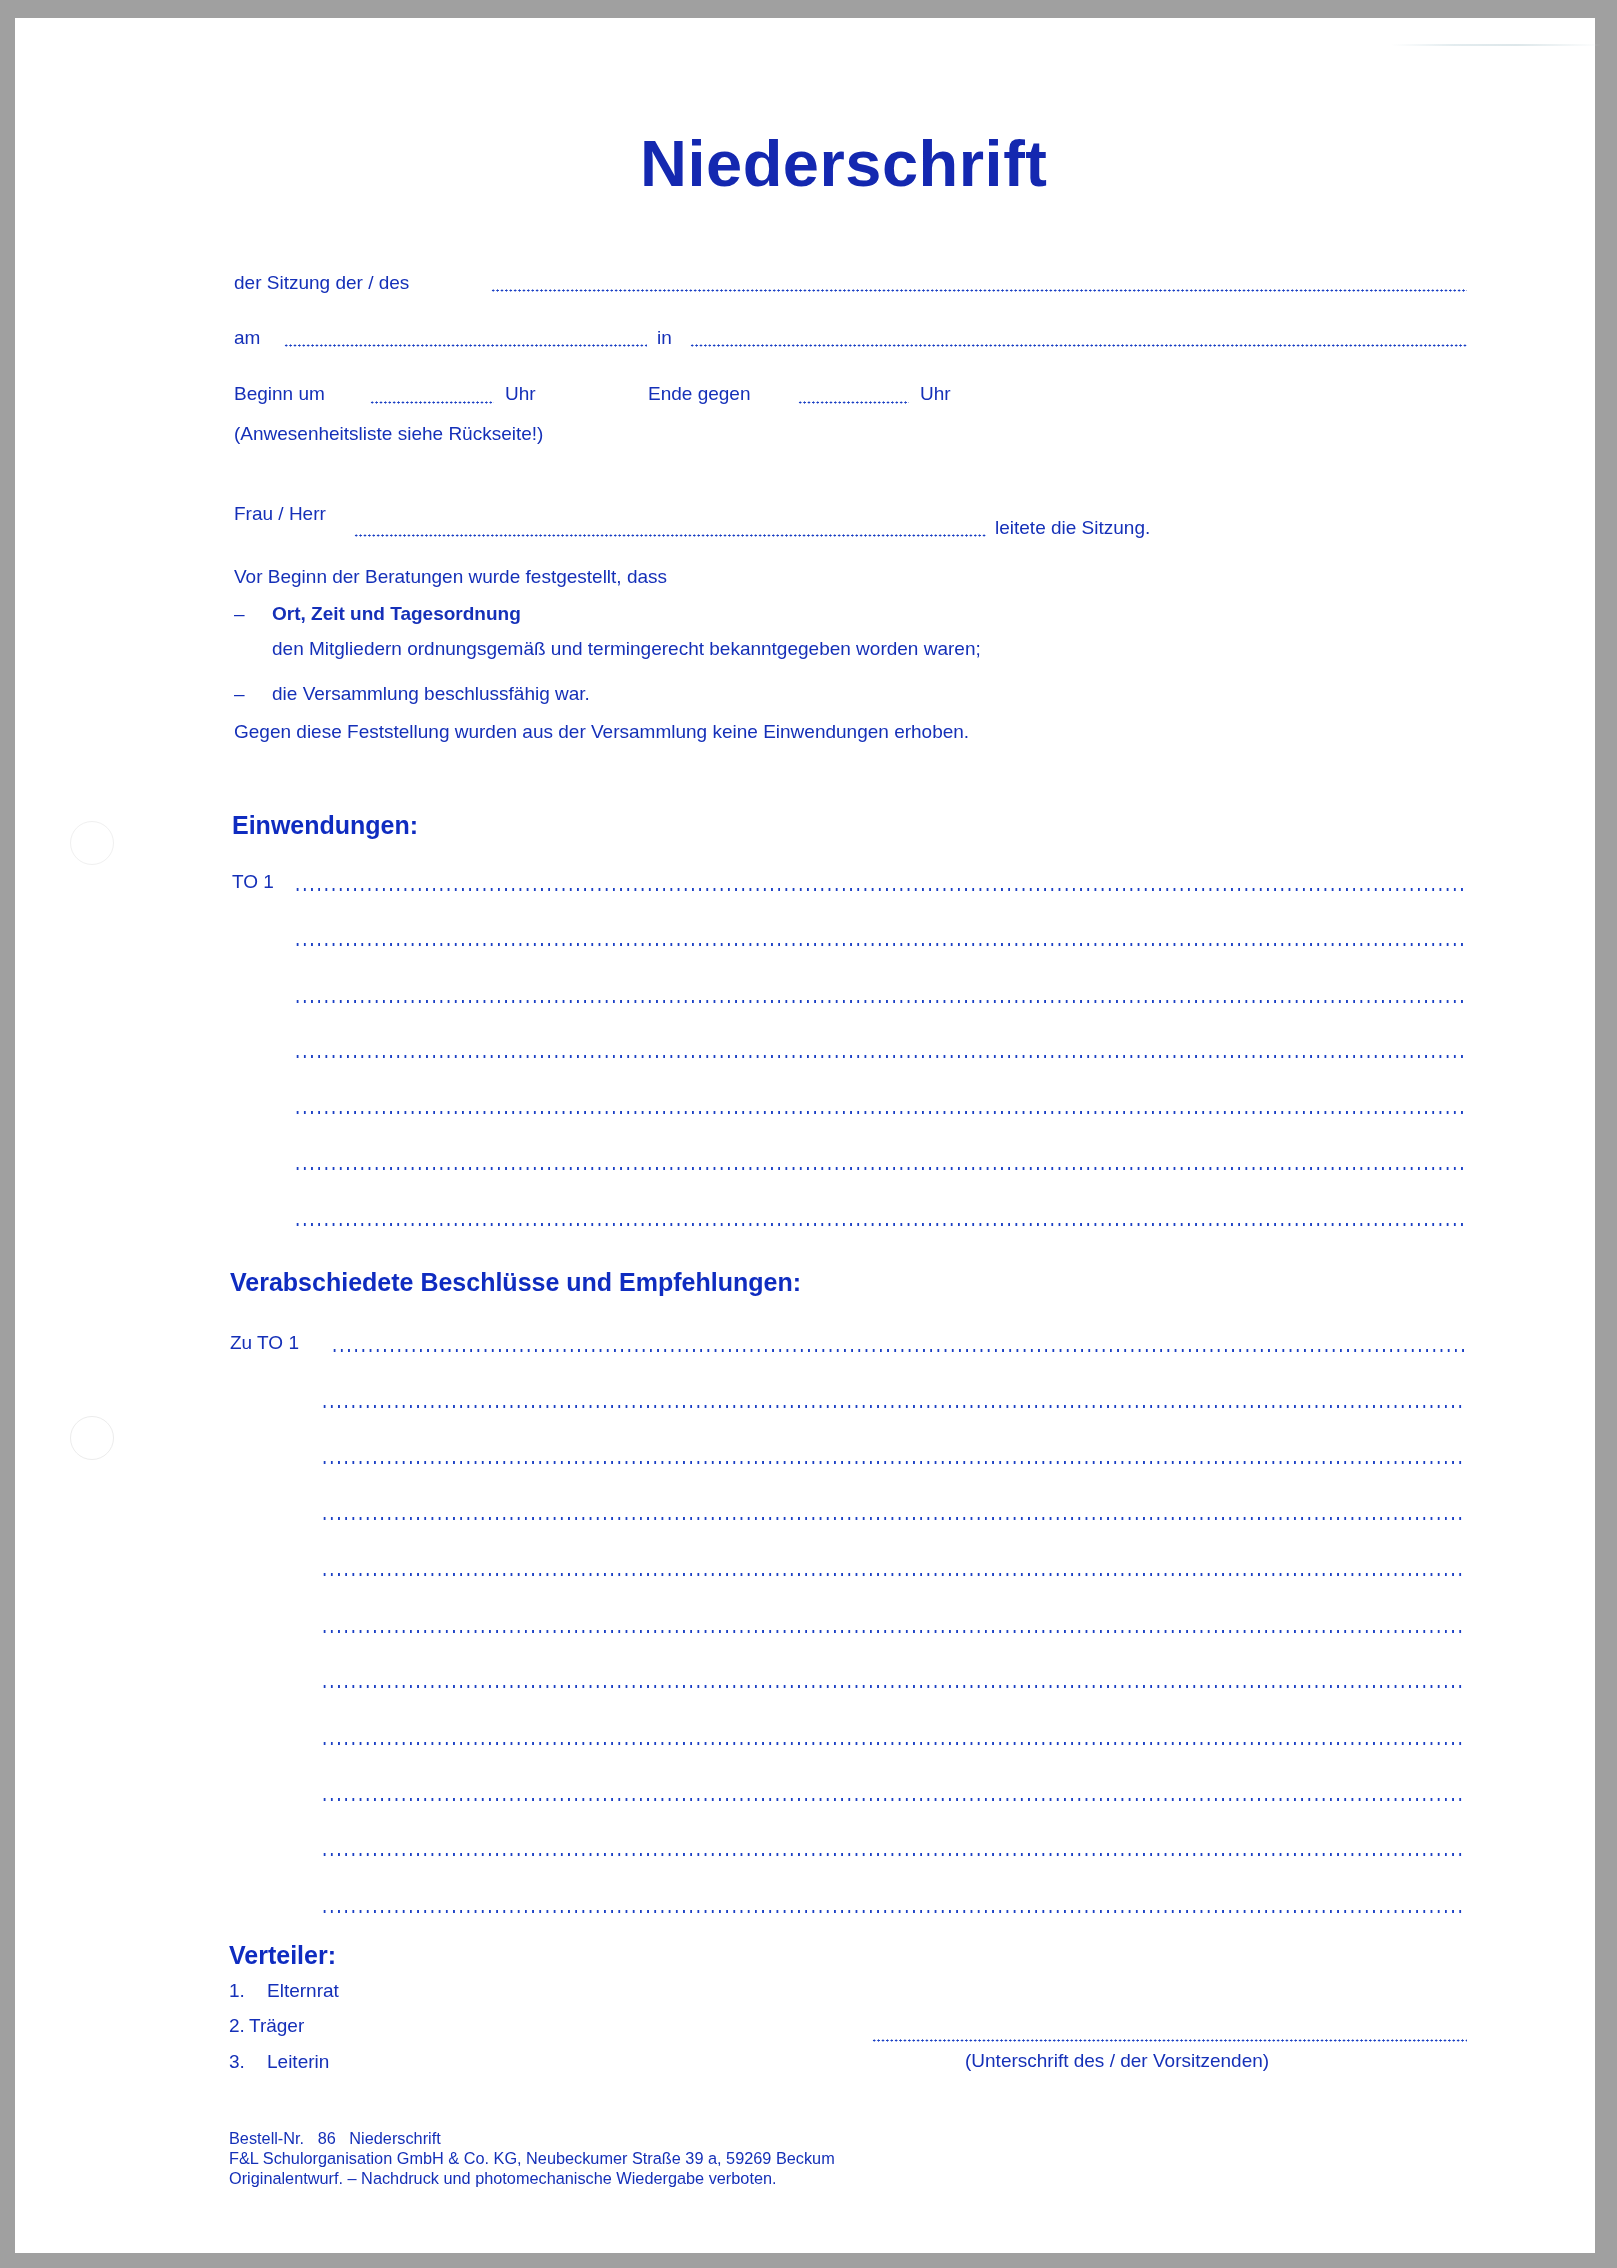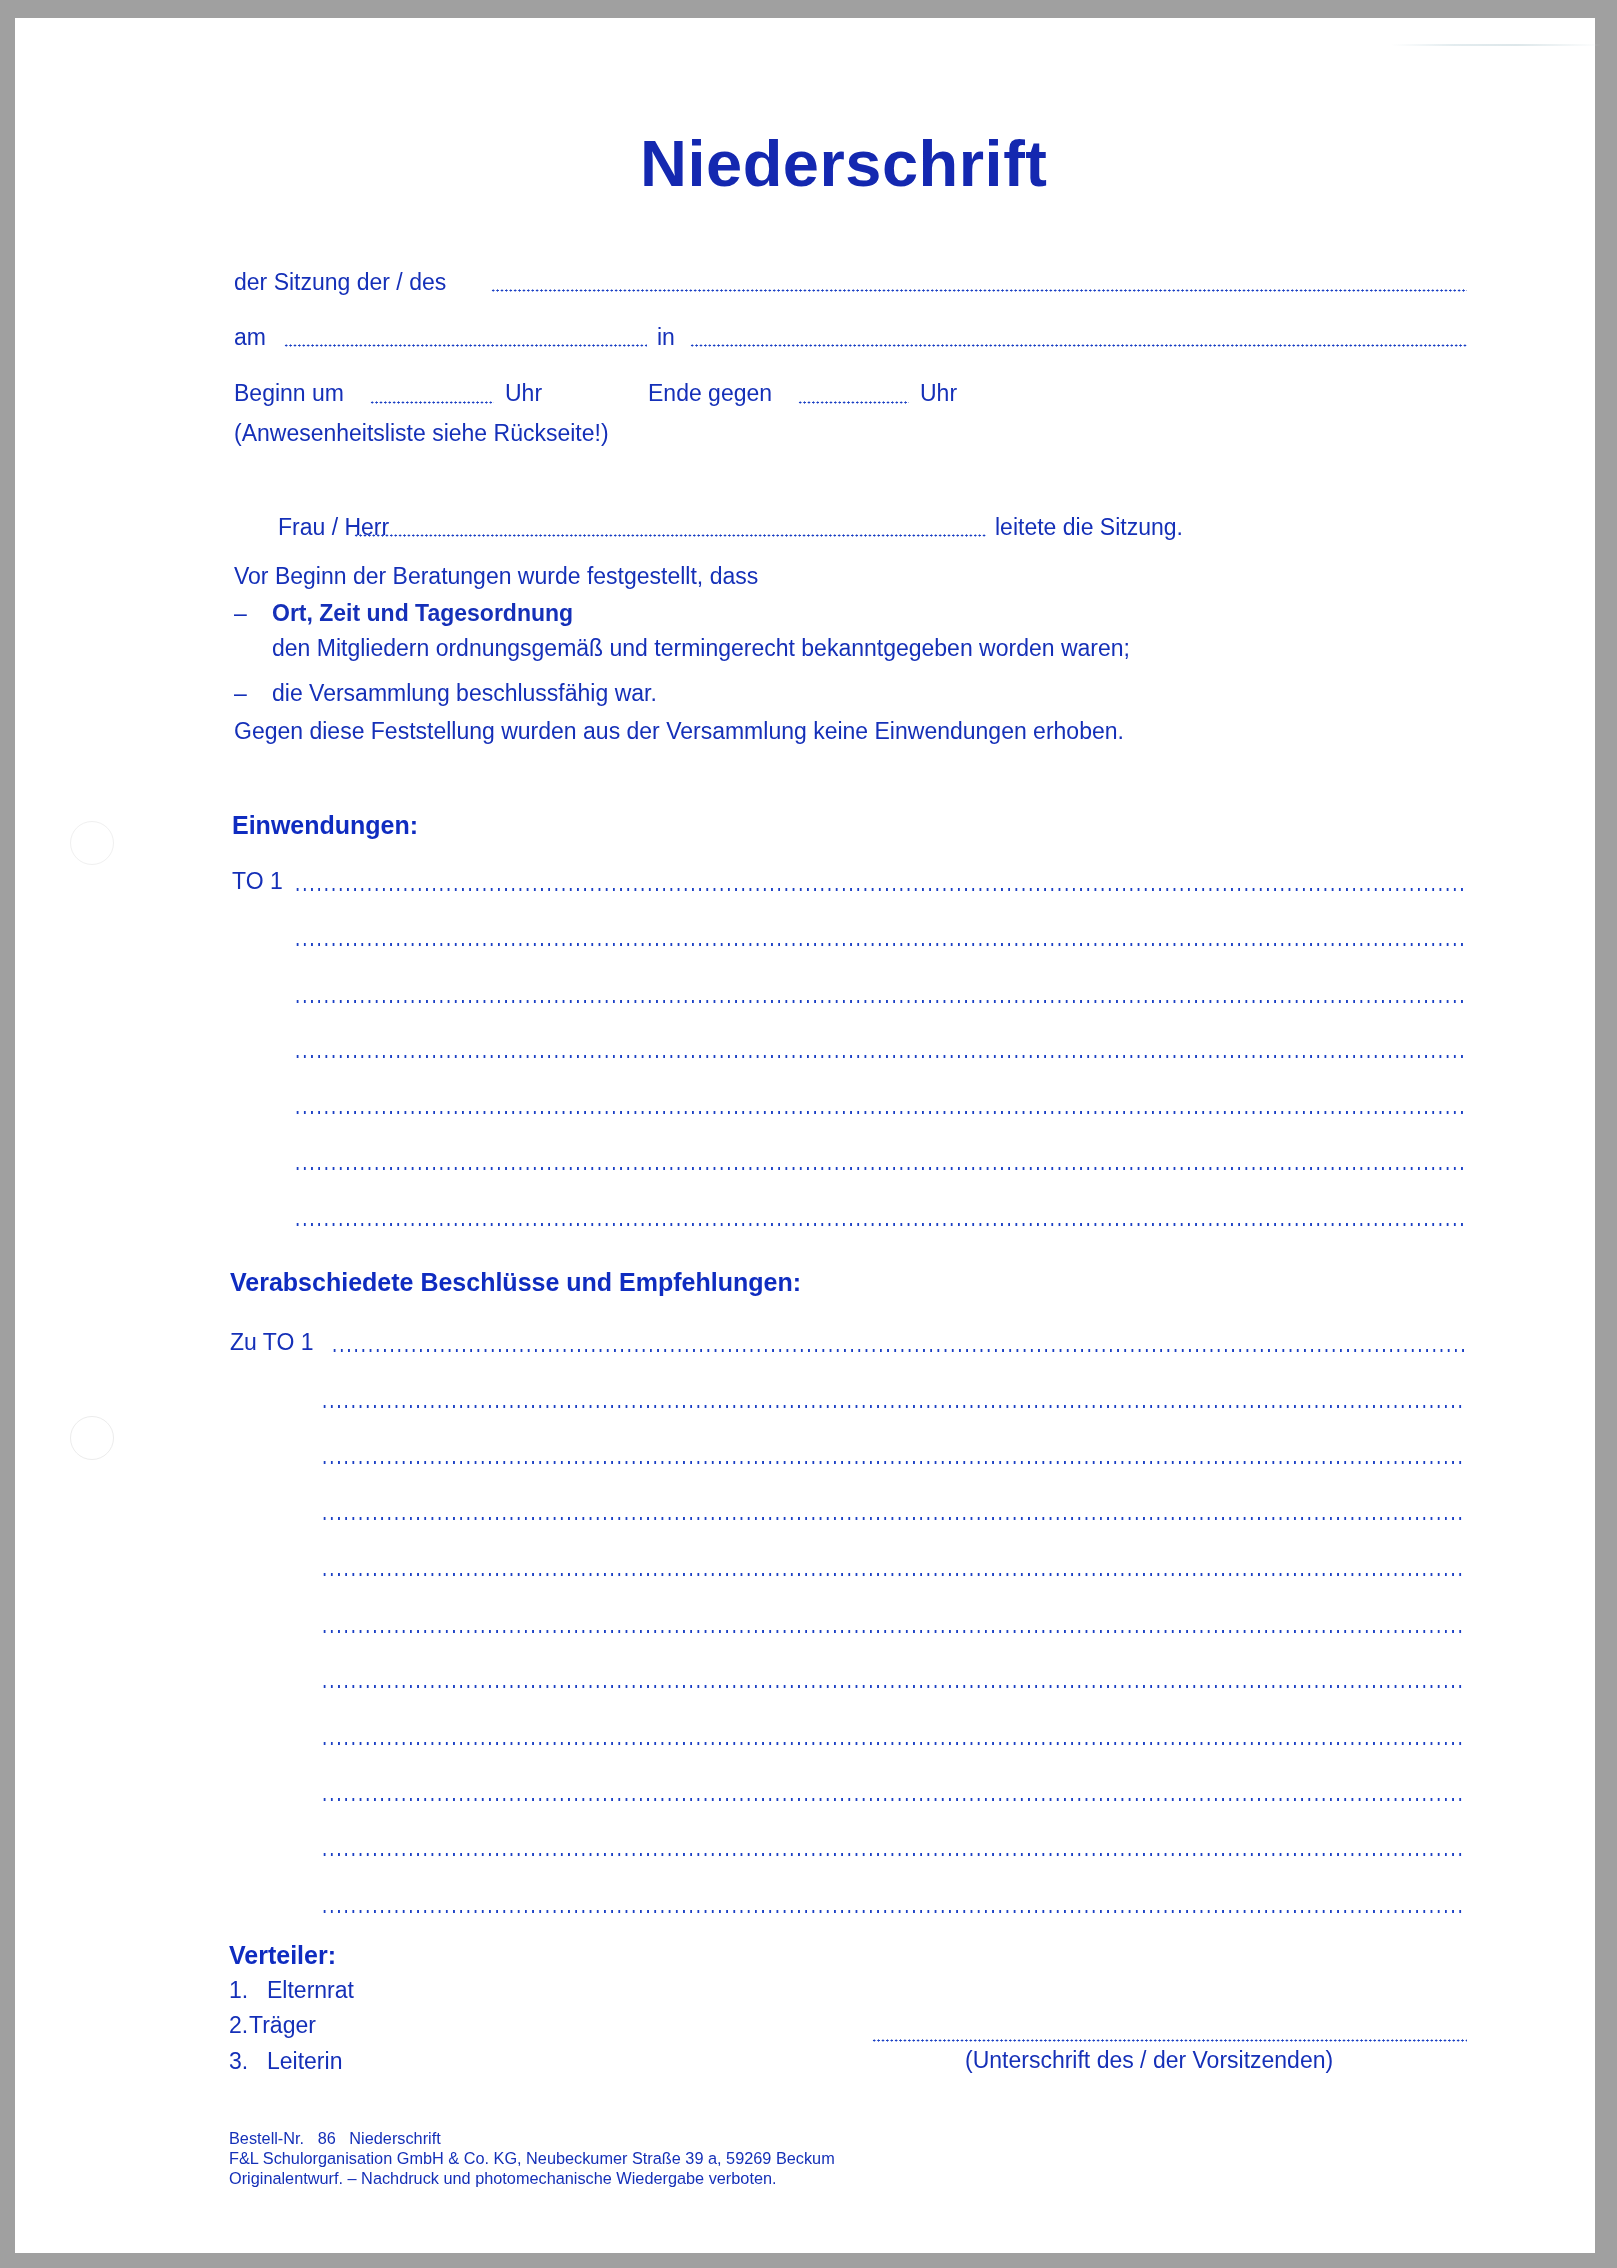--- a/index.html
+++ b/index.html
@@ -15,21 +15,21 @@
       position: absolute;
       left: 15.3px; top: 18px;
       width: 1580px; height: 2235px;
       background: #ffffff;
     }
     .abs { position: absolute; white-space: nowrap; }
     .title {
       font-size: 65px; font-weight: bold; color: #1428b0;
       left: 640px; top: 126px; letter-spacing: 0.5px;
     }
-    .txt { font-size: 23px; line-height: 27px; }
+    .txt { font-size: 19px; line-height: 27px; }
     .bold { font-weight: bold; font-size: 25px; color: #0f2cc0; }
     .small { font-size: 16.3px; line-height: 20px; }
     .dots {
       position: absolute;
       height: 2.9px;
       background-image: radial-gradient(circle, #1a3fc4 1.1px, transparent 1.3px);
       background-size: 7.2px 2.9px;
       background-repeat: repeat-x;
     }
     .dots-fine {
@@ -72,21 +72,21 @@
 
 <div class="abs txt" style="left:234px; top:380px;">Beginn um</div>
 <div class="dots-fine" style="left:370px; top:401px; width:124px;"></div>
 <div class="abs txt" style="left:505px; top:380px;">Uhr</div>
 <div class="abs txt" style="left:648px; top:380px;">Ende gegen</div>
 <div class="dots-fine" style="left:798px; top:401px; width:111px;"></div>
 <div class="abs txt" style="left:920px; top:380px;">Uhr</div>
 
 <div class="abs txt" style="left:234px; top:420px;">(Anwesenheitsliste siehe Rückseite!)</div>
 
-<div class="abs txt" style="left:234px; top:514px;margin-left:44px;">Frau / Herr</div>
+<div class="abs txt" style="left:234px; top:500px;">Frau / Herr</div>
 <div class="dots-fine" style="left:354px; top:534px; width:633px;"></div>
 <div class="abs txt" style="left:995px; top:514px;">leitete die Sitzung.</div>
 
 <div class="abs txt" style="left:234px; top:563px;">Vor Beginn der Beratungen wurde festgestellt, dass</div>
 <div class="abs txt" style="left:234px; top:600px;">–</div>
 <div class="abs txt" style="left:272px; top:600px;font-weight:bold;">Ort, Zeit und Tagesordnung</div>
 <div class="abs txt" style="left:272px; top:635px;">den Mitgliedern ordnungsgemäß und termingerecht bekanntgegeben worden waren;</div>
 <div class="abs txt" style="left:234px; top:680px;">–</div>
 <div class="abs txt" style="left:272px; top:680px;">die Versammlung beschlussfähig war.</div>
 <div class="abs txt" style="left:234px; top:718px;">Gegen diese Feststellung wurden aus der Versammlung keine Einwendungen erhoben.</div>

